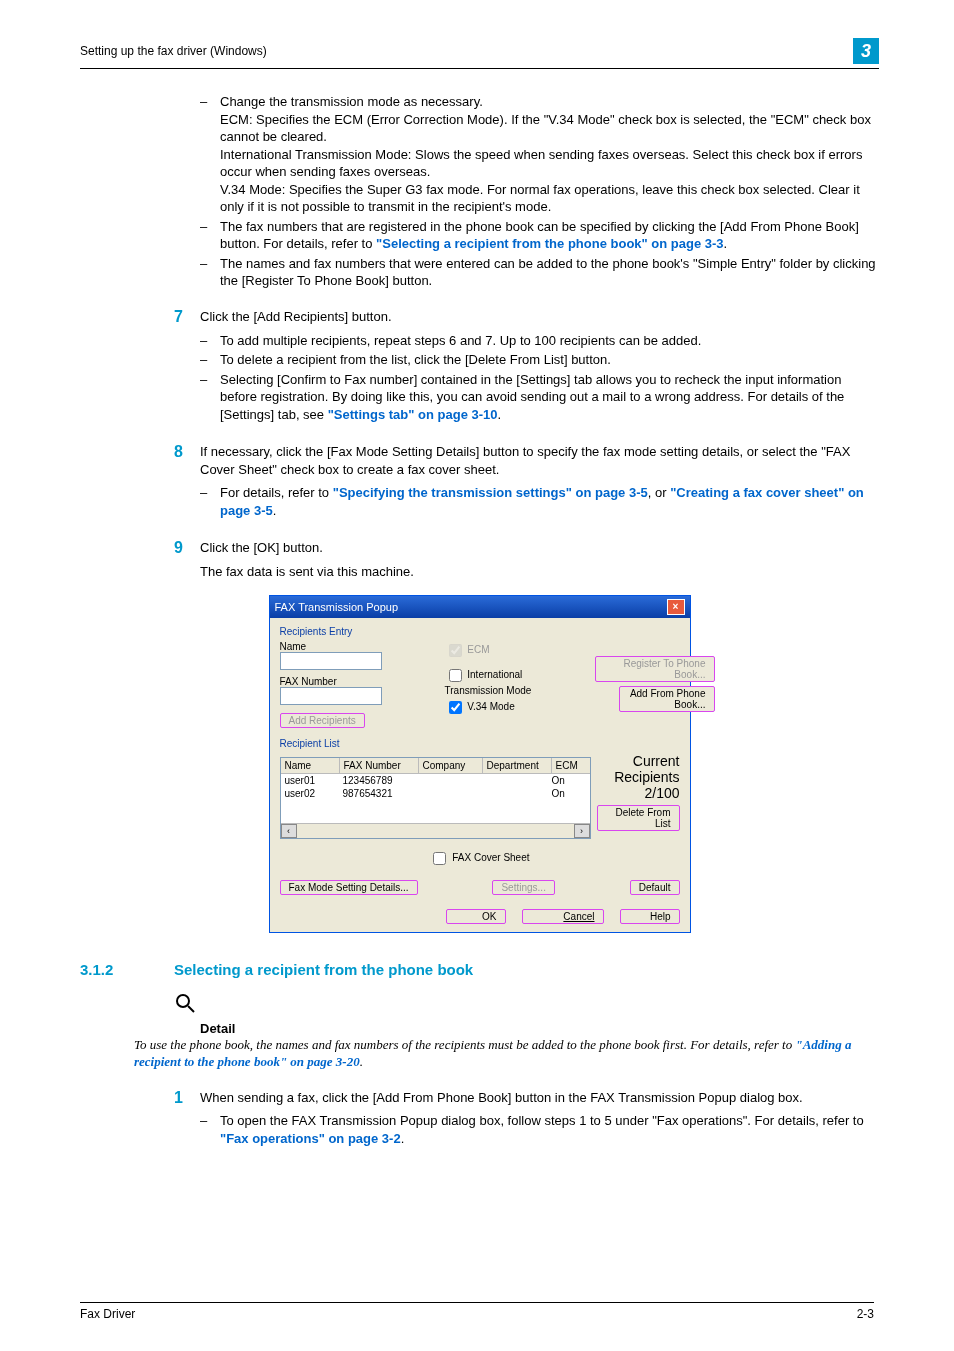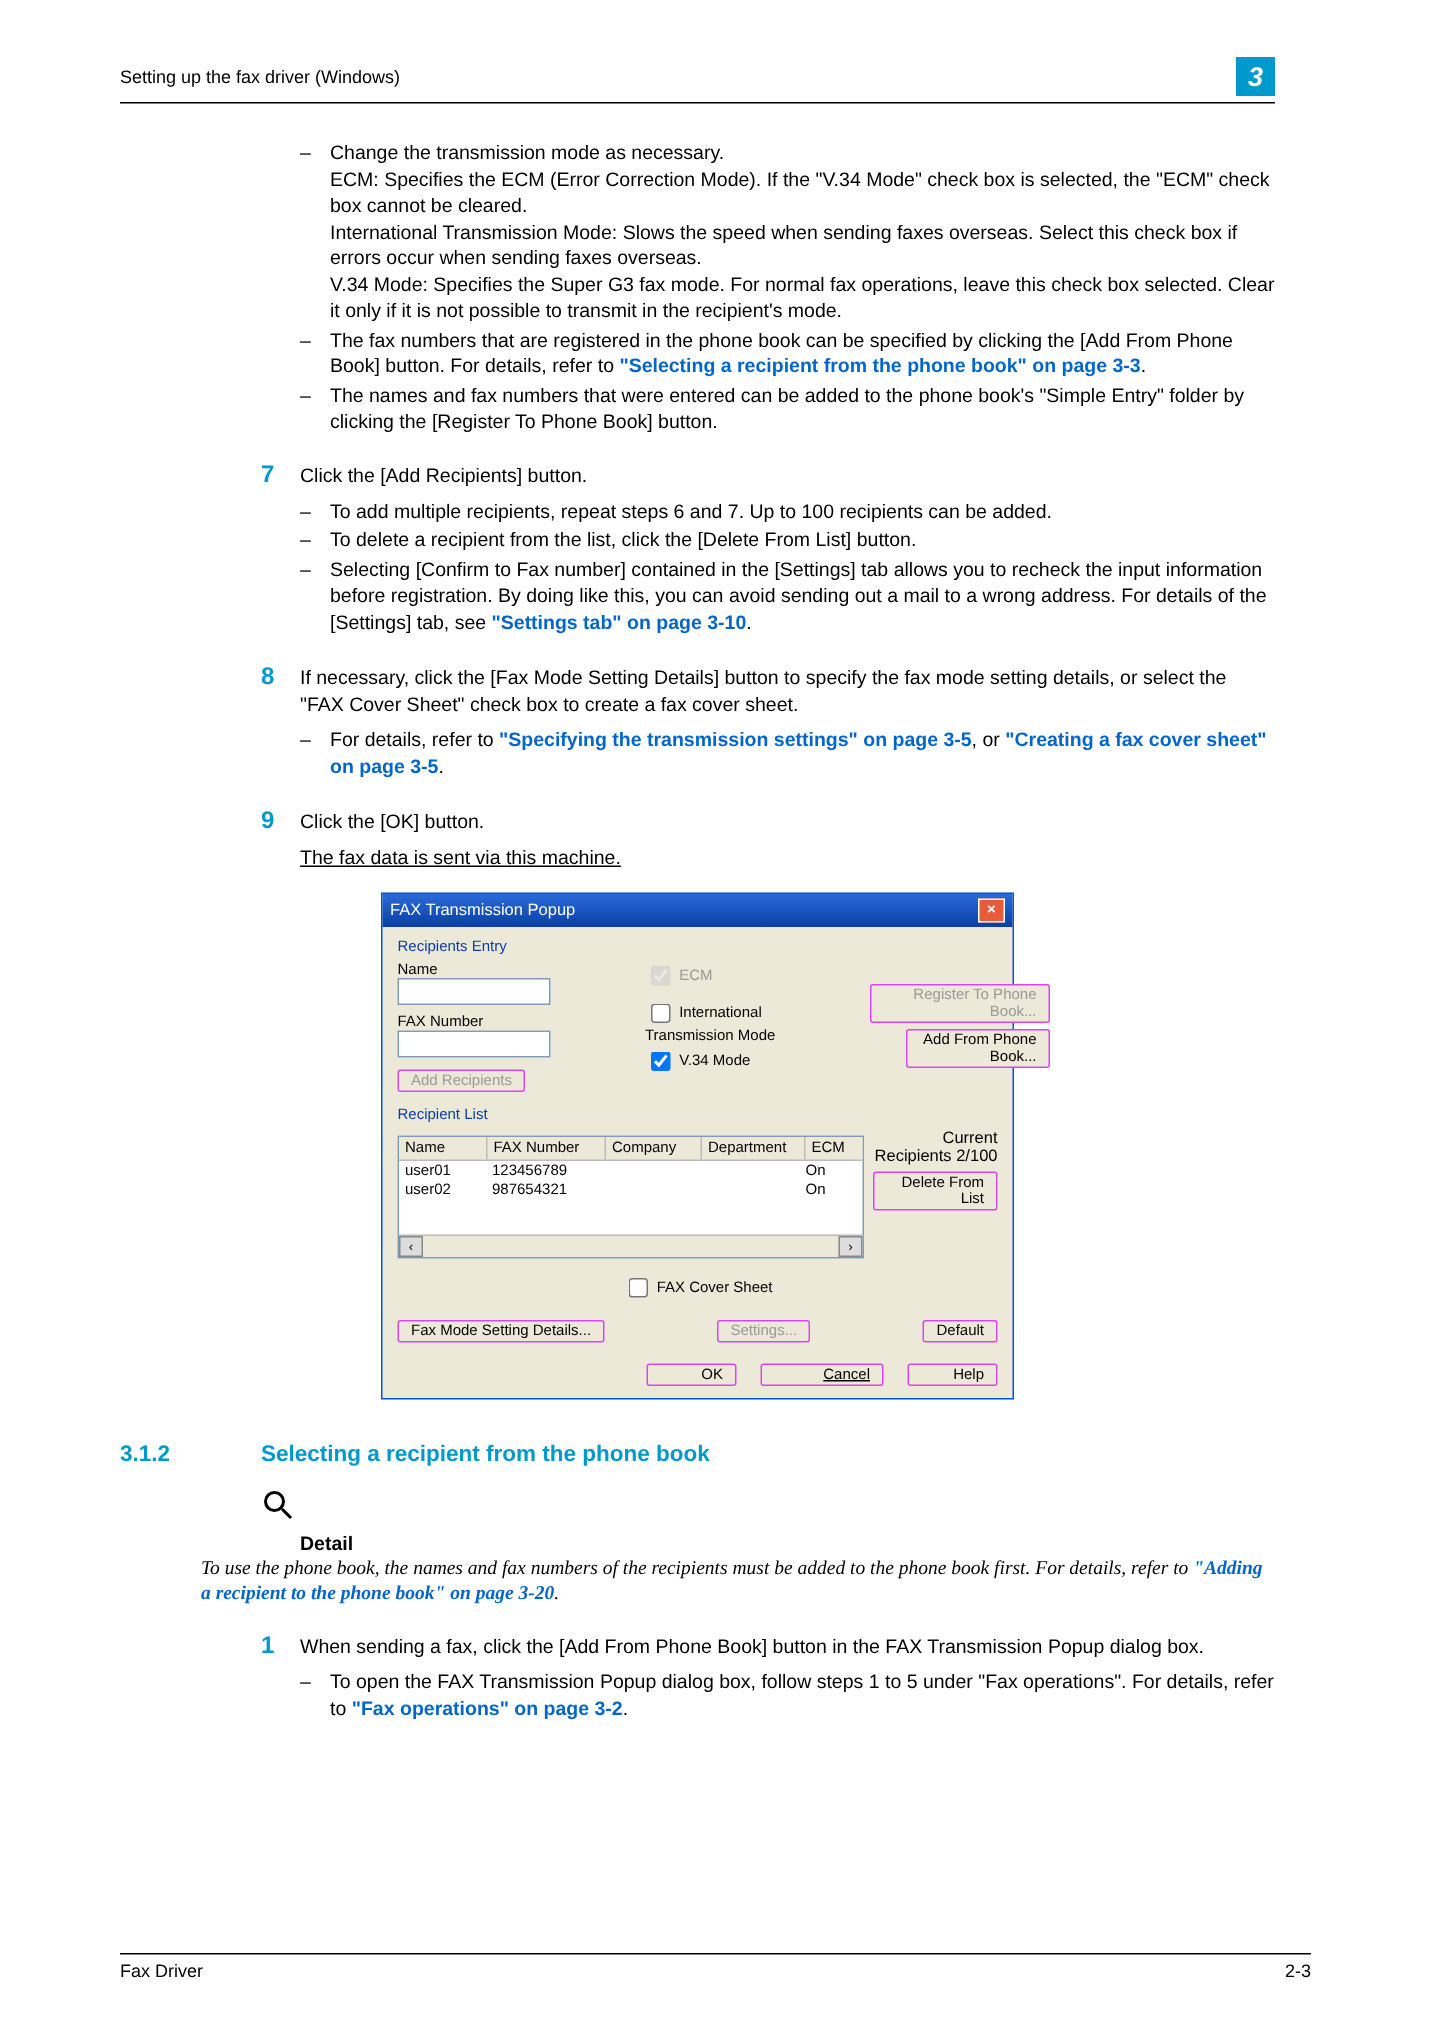--- a/index.html
+++ b/index.html
@@ -7,21 +7,21 @@
     font-size: 13px;
     color: #000;
     margin: 0;
     padding: 0;
     background: #fff;
   }
   .page {
     width: 954px;
     min-height: 1351px;
     margin: 0 auto;
-    padding: 38px 104px 30px 80px;
+    padding: 38px 75px 30px 80px;
     box-sizing: border-box;
     position: relative;
   }
   .header-row {
     display: flex;
     justify-content: space-between;
     align-items: center;
     margin-bottom: 4px;
   }
   .header-left {
@@ -300,21 +300,21 @@
           <span>For details, refer to </span><span class="link">"Specifying the transmission settings" on page 3-5</span><span>, or </span><span class="link">"Creating a fax cover sheet" on page 3-5</span><span>.</span>
         </div>
       </div>
     </div>
   </div>
 
   <div class="step">
     <div class="step-num">9</div>
     <div class="step-body">
       <span>Click the [OK] button.</span>
-      <div style="margin-top:6px;text-decoration:underline;">The fax data is sent via this machine.</div>
+      <div style="margin-top:6px;">The fax data is sent via this machine.</div>
     </div>
   </div>
 
   <div class="dialog">
     <div class="dialog-title">
       <span>FAX Transmission Popup</span>
       <div class="dialog-close">×</div>
     </div>
     <div class="dialog-body">
       <div class="dlg-group-label">Recipients Entry</div>
@@ -365,21 +365,21 @@
               <span style="width:60px;"></span>
               <span style="width:30px;">On</span>
             </div>
             <div class="dlg-scroll">
               <div class="dlg-scroll-btn">‹</div>
               <div class="dlg-scroll-btn">›</div>
             </div>
           </div>
         </div>
         <div style="width:120px;display:flex;flex-direction:column;gap:4px;">
-          <div style="font-size:11px;text-align:right;">Current Recipients 2/100</div>
+          <div style="font-size:14px;text-align:right;">Current Recipients 2/100</div>
           <button class="dlg-btn">Delete From List</button>
         </div>
       </div>
 
       <div style="text-align:center; margin-top:10px;">
         <span style="font-size:10px;"><input type="checkbox" style="vertical-align: middle;"> <span>FAX Cover Sheet</span></span>
       </div>
 
       <div class="dlg-bottom">
         <button class="dlg-btn">Fax Mode Setting Details...</button>

